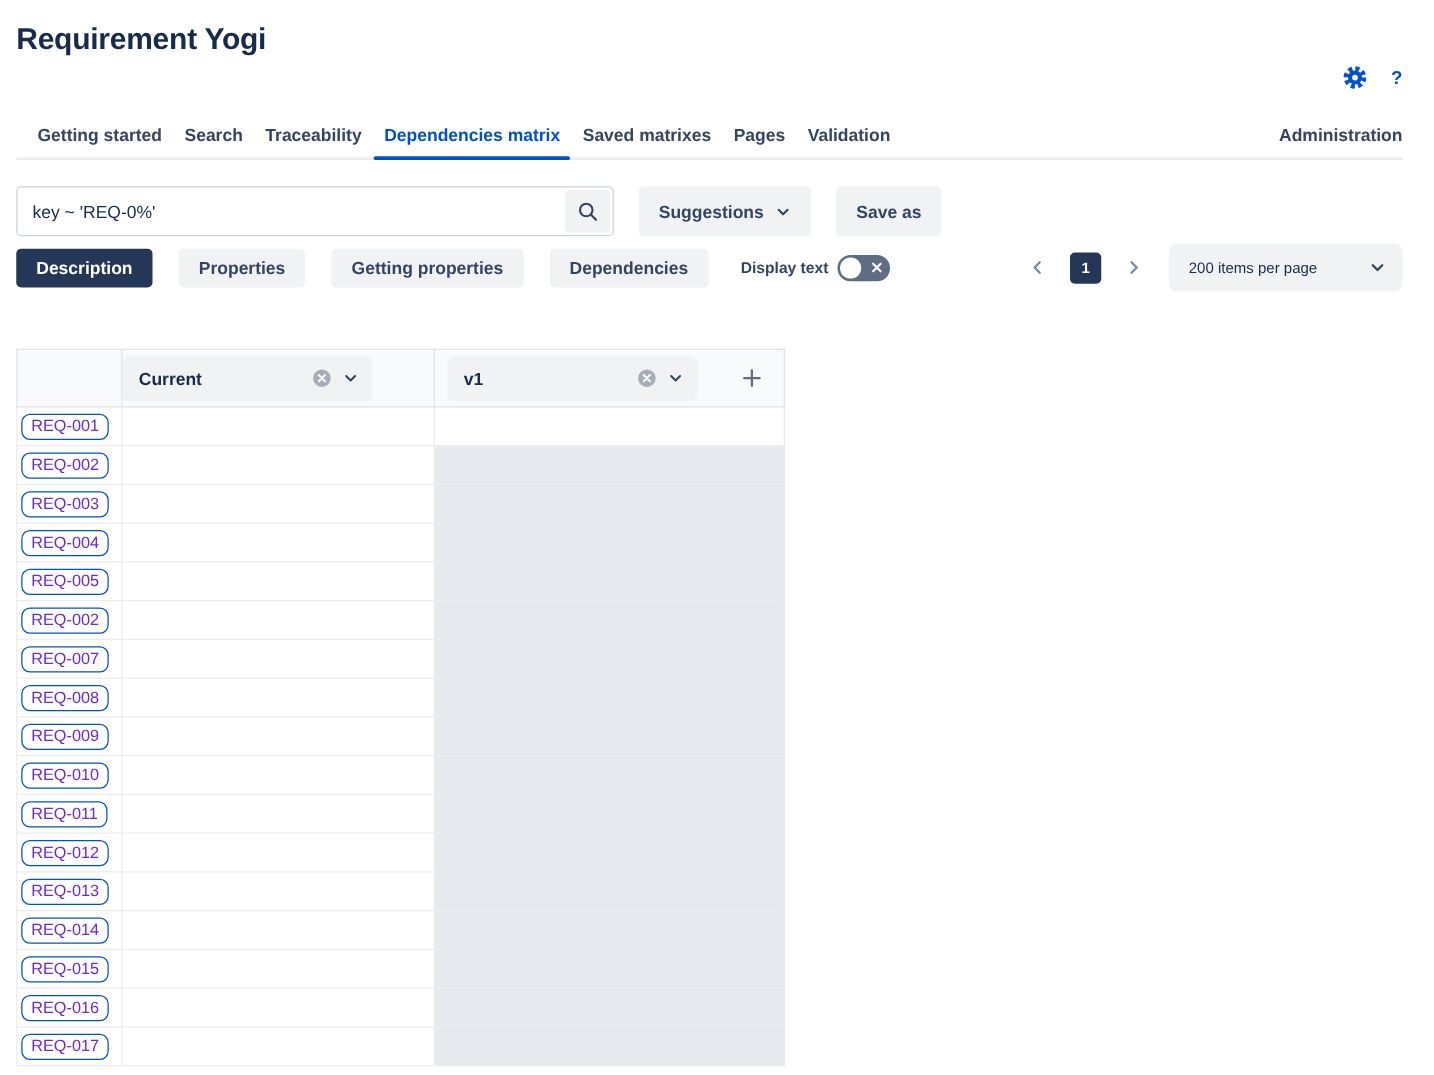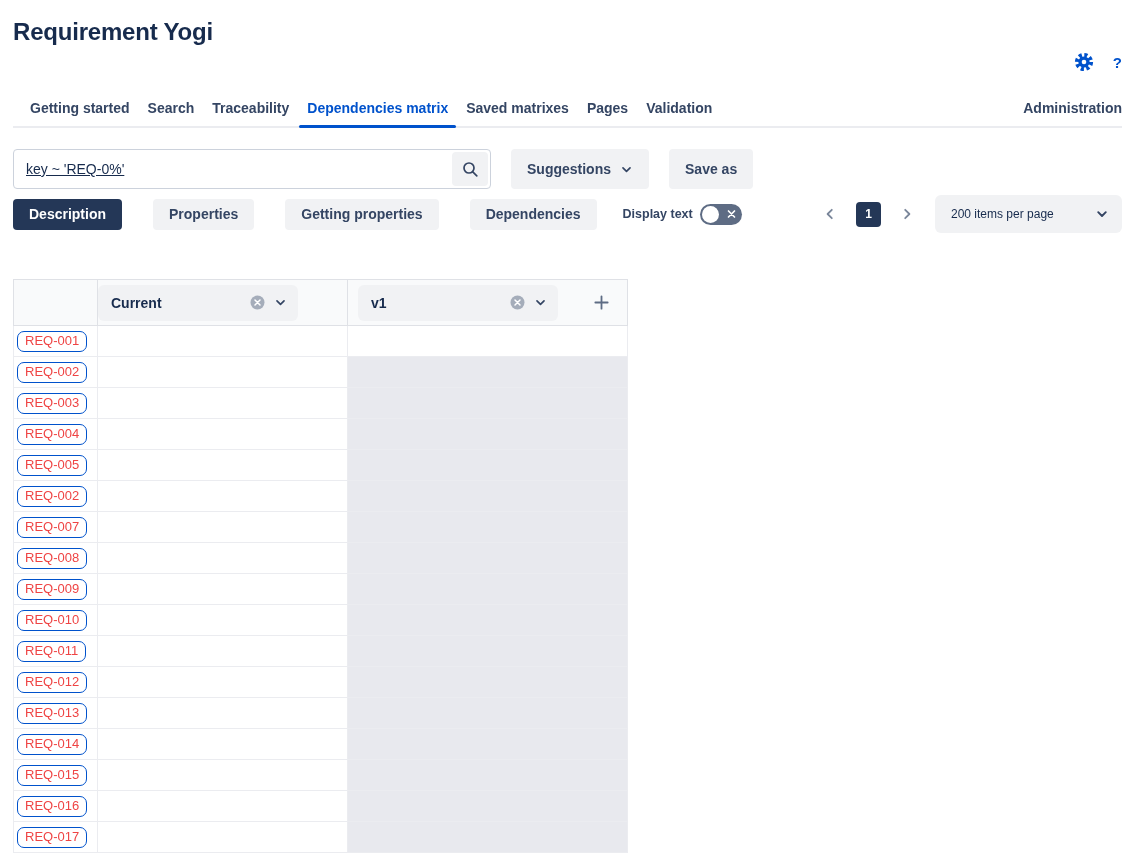--- a/index.html
+++ b/index.html
@@ -26,38 +26,38 @@
   .tab-right { margin-left: auto; font-size: 14px; font-weight: 600; color: #344563; padding: 6px 0 10px; cursor: pointer; }
 
   
   .toolbar { display: flex; align-items: center; gap: 20px; margin-top: 21px; }
   .search-box { position: relative; width: 478px; height: 40px; }
   .search-input {
     width: 100%; height: 100%;
     border: 1px solid #CCD2DC; border-radius: 4px;
     font-family: "Liberation Sans", sans-serif;
     font-size: 14px; color: #172B4D;
-    padding: 0 48px 0 12px; outline: none; background: #fff; text-decoration: underline;
+    padding: 0 48px 0 12px; outline: none; background: #fff;
   }
   .search-btn {
     position: absolute; right: 3px; top: 3px; width: 36px; height: 34px;
     background: #F1F2F4; border: none; border-radius: 4px;
     display: flex; align-items: center; justify-content: center; cursor: pointer;
   }
   .btn {
     background: #F1F2F4; border: none; border-radius: 4px;
     height: 40px; padding: 0 16px;
     display: inline-flex; align-items: center; gap: 9px;
     font-family: "Liberation Sans", sans-serif;
     font-size: 14px; font-weight: 600; color: #344563; cursor: pointer; white-space: nowrap;
   }
 
   
   .filter-row { display: flex; align-items: center; margin-top: 6px; min-height: 38px; }
-  .view-buttons { display: flex; gap: 31px; }
+  .view-buttons { display: flex; gap: 21px; }
   .seg-btn {
     height: 31px; padding: 0 16px; border: none; border-radius: 4px;
     background: #F1F2F4; color: #344563; font-weight: 600; font-size: 14px;
     font-family: "Liberation Sans", sans-serif;
     display: inline-flex; align-items: center; cursor: pointer; white-space: nowrap;
   }
   .seg-btn.active { background: #243757; color: #fff; }
   .display-text { display: flex; align-items: center; gap: 7px; margin-left: 26px; }
   .dt-label { font-size: 12.5px; font-weight: 700; color: #344563; }
   .toggle { width: 42px; height: 21px; border-radius: 11px; background: #5E6C84; position: relative; cursor: pointer; display: inline-block; }
@@ -93,21 +93,21 @@
     width: 200px; height: 36px; background: #F1F2F4; border-radius: 6px;
     display: flex; align-items: center; gap: 9px;
     padding: 0 11px 0 13px; cursor: pointer;
   }
   .col-select .col-label { font-size: 14px; font-weight: 700; color: #172B4D; margin-right: auto; }
   .add-col { display: inline-flex; align-items: center; justify-content: center; width: 24px; height: 24px; cursor: pointer; }
   .matrix td { height: 31px; border: 1px solid #EBECF0; padding: 0; background: #fff; }
   .matrix td.key-cell { padding-left: 3px; }
   .matrix td.shaded { background: #E8E9EE; }
   .req-badge {
-    display: inline-block; border: 1.5px solid #0052CC; color: #ef4444;
+    display: inline-block; border: 1.5px solid #0052CC; color: #6d28d9;
     border-radius: 7px; padding: 1px 7px 2px; font-size: 13px; line-height: 16px;
     background: #fff; cursor: pointer; text-decoration: none; white-space: nowrap;
   }
 </style>
 </head>
 <body>
 
 <div class="page">
 
   <div class="page-title">Requirement Yogi</div>

